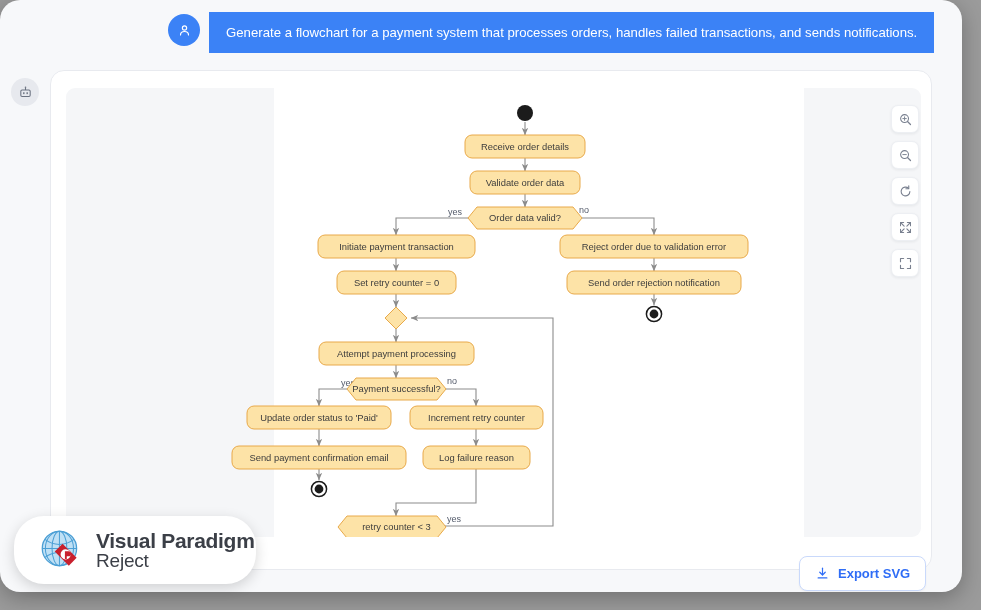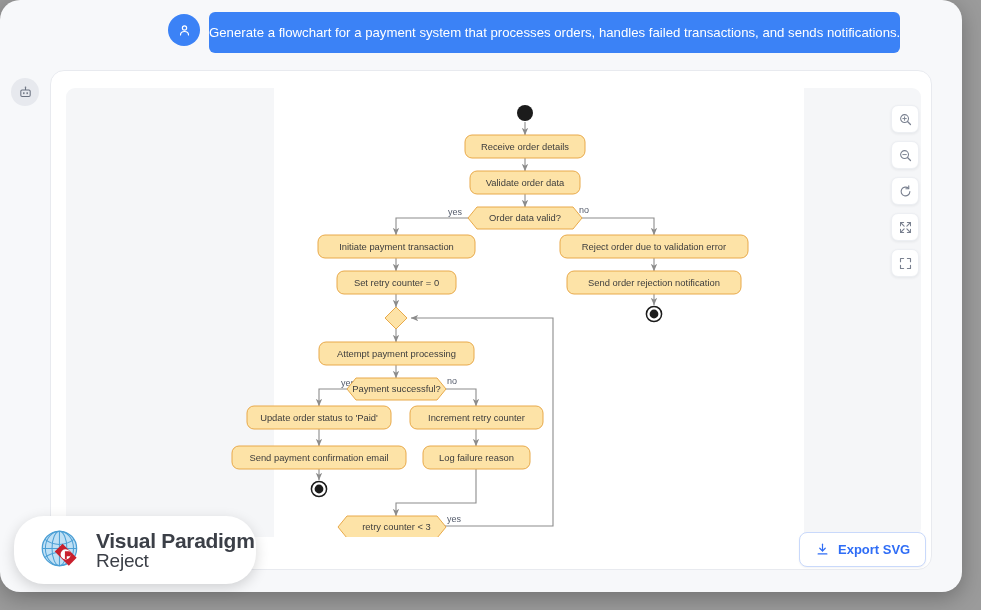--- a/index.html
+++ b/index.html
@@ -40,22 +40,22 @@
     width: 32px; height: 32px;
     border-radius: 50%;
     background: #3b82f6;
     display: flex; align-items: center; justify-content: center;
     flex: 0 0 auto;
     margin-top: 2px;
   }
   .prompt-bubble {
     background: #3b82f6;
     color: #ffffff;
-    border-radius: 6px;
-    padding: 12px 0;
+    border-radius: 0;
+    padding: 12px 17px;
     font-size: 13.2px;
     line-height: 1.3;
     max-width: 740px;
     white-space: nowrap;
   }
 
   
   .bot-avatar {
     position: absolute;
     left: 11px; top: 78px;
@@ -131,21 +131,21 @@
     font-size: 11px;
     color: #475069;
     text-align: center;
     box-shadow: 0 1px 3px rgba(16,24,40,.06);
     z-index: 6;
   }
 
   
   .export-btn {
     position: absolute;
-    left: 799px; top: 532px;
+    left: 799px; top: 556px;
     display: flex; align-items: center; gap: 8px;
     padding: 9px 15px;
     background: #ffffff;
     border: 1px solid #c9d9fb;
     border-radius: 8px;
     color: #2f6df6;
     font-size: 13px;
     font-weight: bold;
     cursor: pointer;
     box-shadow: 0 1px 2px rgba(16,24,40,.05);

